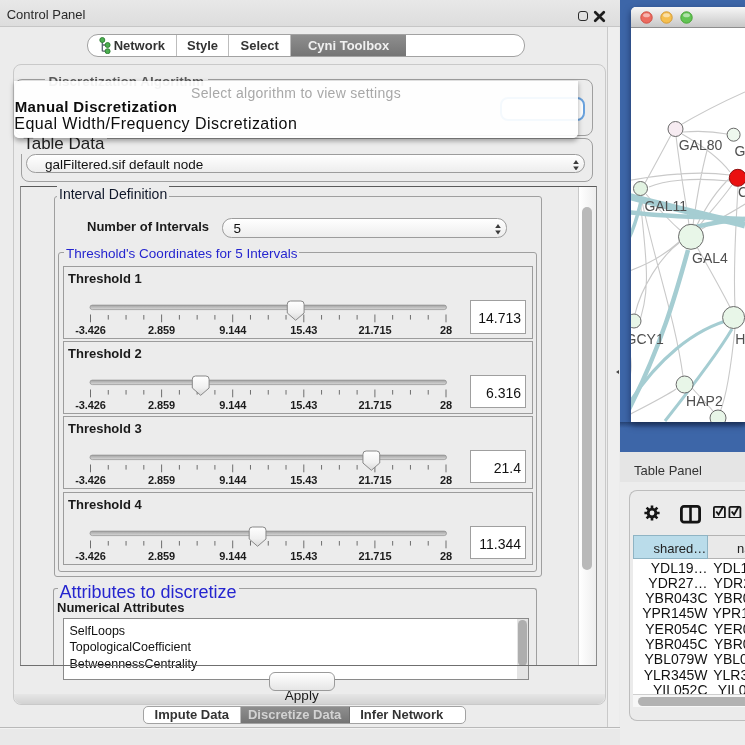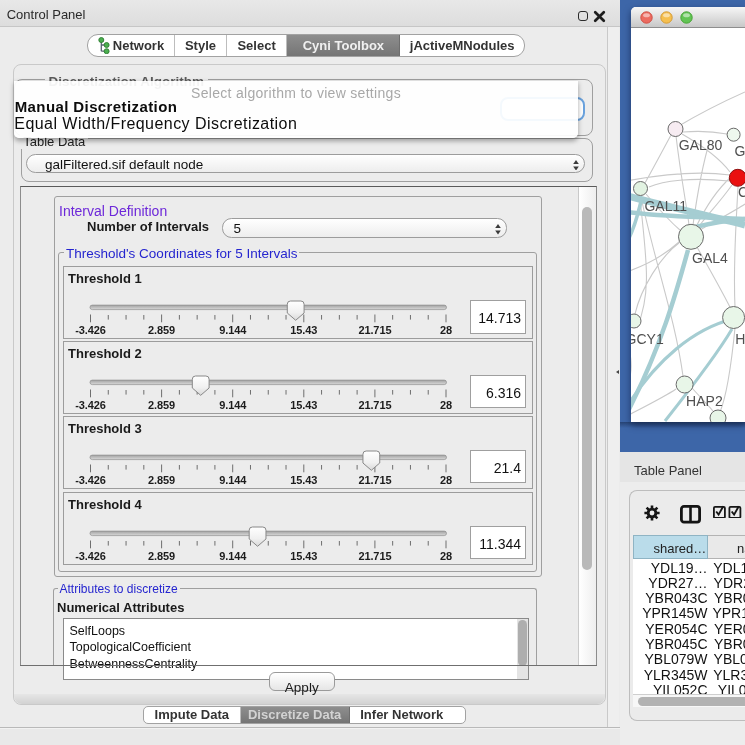--- a/index.html
+++ b/index.html
@@ -30,50 +30,49 @@
 <div class="abs seg" style="left:86.8px;top:33.5px;width:438.2px">
  <div style="width:89px"><svg width="12" height="17" viewBox="0 0 12 17" style="margin-right:3px">
         <path d="M3.3 3 V14.2 M3.3 8 H8.3 M3.3 14.2 H8.3" stroke="#5a6472" stroke-width="1.3" fill="none"></path>
         <circle cx="3.3" cy="3" r="2.5" fill="#4caf50" stroke="#2e7d32" stroke-width="0.9"></circle>
         <circle cx="8.6" cy="8" r="2.5" fill="#4caf50" stroke="#2e7d32" stroke-width="0.9"></circle>
         <circle cx="8.6" cy="14.2" r="2.5" fill="#4caf50" stroke="#2e7d32" stroke-width="0.9"></circle>
       </svg>Network</div>
  <div style="width:52.5px">Style</div>
  <div style="width:61.8px">Select</div>
  <div class="on" style="width:115px">Cyni Toolbox</div>
- <div style="width:125.9px">jActiveMNodules</div>
 </div>
 
 <div class="abs" style="left:13px;top:64px;width:592.5px;height:640.5px;border:1px solid #c9c9c9;border-radius:8px"></div>
 <div class="abs" style="left:14px;top:694px;width:590.5px;height:9.5px;background:linear-gradient(#e6e6e6,#d2d2d2);border-radius:0 0 8px 8px"></div>
 
 <div class="abs gbox" style="left:13.5px;top:79px;width:579.5px;height:57px;border-radius:8px"></div>
 <div class="abs" style="left:44.5px;top:73.5px;font-size:13.5px;font-weight:bold;color:#5a5a5a;background:#ececec;padding:0 4px">Discretization Algorithm</div>
 <div class="abs" style="left:500px;top:97px;width:85px;height:24px;background:#fff;border:2.5px solid #6aa2dd;border-radius:8px"></div>
 
 <div class="abs gbox" style="left:20.5px;top:138px;width:572px;height:44px;border-radius:8px"></div>
-<div class="abs" style="left:20.2px;top:134px;font-size:13px;color:#222;background:#ececec;padding:0 3px">Table Data</div>
+<div class="abs" style="left:20.2px;top:134px;font-size:17px;color:#222;background:#ececec;padding:0 3px">Table Data</div>
 <div class="abs combo" style="left:26px;top:153.8px;width:558.7px;height:19.4px;padding:1.8px 0 0 18px">galFiltered.sif default node</div>
 <svg class="abs" style="left:573px;top:159.6px" width="6" height="10.5" viewBox="0 0 6 10.5">
     <path d="M3 0 L5.8 4 L0.2 4 Z" fill="#3a3a3a"></path>
     <path d="M3 10.5 L5.8 6.5 L0.2 6.5 Z" fill="#3a3a3a"></path>
   </svg>
 
 <div class="abs" style="left:14px;top:80.5px;width:564px;height:57px;background:rgba(255,255,255,0.93);border-radius:0 0 5px 5px;box-shadow:0 2.5px 5px rgba(0,0,0,0.35)">
  <div style="position:absolute;left:0;top:4.5px;width:100%;text-align:center;font-size:14px;letter-spacing:0.3px;color:#a8a8a8">Select algorithm to view settings</div>
  <div style="position:absolute;left:0.3px;top:34.5px;font-size:16px;letter-spacing:0.45px;color:#0c0c0c">Equal Width/Frequency Discretization</div>
  <div style="position:absolute;left:0.7px;top:17.5px;font-size:15px;letter-spacing:0.4px;font-weight:bold;color:#0c0c0c">Manual Discretization</div>
 </div>
 
 <div class="abs" style="left:20px;top:186px;width:576.5px;height:479.5px;border:1px solid #8c8c8c;border-top-color:#5a5a5a;background:#ececec"></div>
 <div class="abs" style="left:577.5px;top:187px;width:18.5px;height:477.5px;background:linear-gradient(to right,#ffffff,#eeeeee);border-left:1px solid #c9c9c9"></div>
 <div class="abs" style="left:581.8px;top:207px;width:9.8px;height:363px;background:#b9b9b9;border-radius:5px"></div>
 
 <div class="abs gbox" style="left:54px;top:196px;width:488px;height:381px;border-radius:3px"></div>
-<div class="abs" style="left:57px;top:203px;font-size:14px;color:#6d28d9;background:#ececec;padding:0 2px">Interval Definition</div>
+<div class="abs" style="left:57px;top:186px;font-size:14px;color:#0f172a;background:#ececec;padding:0 2px">Interval Definition</div>
 
 <div class="abs b13" style="left:87px;top:219px">Number of Intervals</div>
 <div class="abs combo" style="left:221.6px;top:218.3px;width:285.7px;height:19.4px;padding:1.8px 0 0 11px">5</div>
 <svg class="abs" style="left:494.5px;top:224.1px" width="6" height="10.5" viewBox="0 0 6 10.5">
     <path d="M3 0 L5.8 4 L0.2 4 Z" fill="#3a3a3a"></path>
     <path d="M3 10.5 L5.8 6.5 L0.2 6.5 Z" fill="#3a3a3a"></path>
   </svg>
 
 <div class="abs gbox" style="left:57.5px;top:252px;width:479px;height:320px;border-radius:3px"></div>
 <div class="abs" style="left:64px;top:245.5px;font-size:13.5px;color:#2525cf;background:#ececec;padding:0 2px">Threshold's Coordinates for 5 Intervals</div>
@@ -173,32 +172,32 @@
     <text x="98.6" y="67.5" font-size="11" font-weight="bold" letter-spacing="-0.1" fill="#1c1c1c" text-anchor="middle">2.859</text>
     <text x="169.7" y="67.5" font-size="11" font-weight="bold" letter-spacing="-0.1" fill="#1c1c1c" text-anchor="middle">9.144</text>
     <text x="240.8" y="67.5" font-size="11" font-weight="bold" letter-spacing="-0.1" fill="#1c1c1c" text-anchor="middle">15.43</text>
     <text x="311.9" y="67.5" font-size="11" font-weight="bold" letter-spacing="-0.1" fill="#1c1c1c" text-anchor="middle">21.715</text>
     <text x="383.0" y="67.5" font-size="11" font-weight="bold" letter-spacing="-0.1" fill="#1c1c1c" text-anchor="middle">28</text>
     <path d="M 186.18 38.2 Q 186.18 35.0 189.38 35.0 L 199.78 35.0 Q 202.98 35.0 202.98 38.2 L 202.98 47.0 L 194.58 54.3 L 186.18 47.0 Z" fill="url(#thm492.2)" stroke="#888888" stroke-width="1"></path>
   </svg>
 <div class="abs vfield" style="left:470px;top:525.9px">11.344</div>
 
 <div class="abs gbox" style="left:52.5px;top:588px;width:484.5px;height:76.5px;border-bottom:none;border-radius:3px 3px 0 0"></div>
-<div class="abs" style="left:57.5px;top:581.5px;font-size:12px;color:#2525cf;background:#ececec;padding:0 2px">Attributes to discretize</div>
+<div class="abs" style="left:57.5px;top:581.5px;font-size:18px;color:#2525cf;background:#ececec;padding:0 2px">Attributes to discretize</div>
 <div class="abs b13" style="left:57px;top:599.5px">Numerical Attributes</div>
 <div class="abs" style="left:62.5px;top:618px;width:466px;height:62px;background:#fff;border:1px solid #8a8a8a;overflow:hidden">
  <div style="position:absolute;left:6px;top:4.5px;font-size:12.5px;color:#111">SelfLoops</div>
  <div style="position:absolute;left:6px;top:21px;font-size:12.5px;color:#111">TopologicalCoefficient</div>
  <div style="position:absolute;left:6px;top:37.5px;font-size:12.5px;color:#111">BetweennessCentrality</div>
  <div style="position:absolute;right:0;top:0;width:10.5px;height:100%;background:#e4e4e4"></div>
  <div style="position:absolute;right:0.5px;top:0.5px;width:9.5px;height:46px;background:#aeaeae;border-radius:4.5px"></div>
 </div>
 <div class="abs" style="left:20px;top:664.5px;width:576.5px;height:1.2px;background:#6f6f6f"></div>
 
-<div class="abs" style="left:268.5px;top:671.5px;width:66.5px;height:19.5px;background:linear-gradient(#ffffff,#e6e6e6);border:1px solid #9a9a9a;border-radius:6px;font-size:13.5px;color:#1a1a1a;text-align:center;padding-top:7px">Apply</div>
+<div class="abs" style="left:268.5px;top:671.5px;width:66.5px;height:19.5px;background:linear-gradient(#ffffff,#e6e6e6);border:1px solid #9a9a9a;border-radius:6px;font-size:13.5px;color:#1a1a1a;text-align:center;padding-top:15px">Apply</div>
 
 <div class="abs seg" style="left:143px;top:706px;width:323px;height:17.5px;border-radius:5px">
  <div style="width:96.6px">Impute Data</div>
  <div class="on" style="width:109px;color:#d3d3d3">Discretize Data</div>
  <div style="width:104.4px">Infer Network</div>
 </div>
 
 <div class="abs" style="left:0;top:726.5px;width:619.5px;height:1px;background:#b9b9b9"></div>
 <div class="abs" style="left:0;top:727.5px;width:619.5px;height:1.5px;background:#f2f2f2"></div>
 

